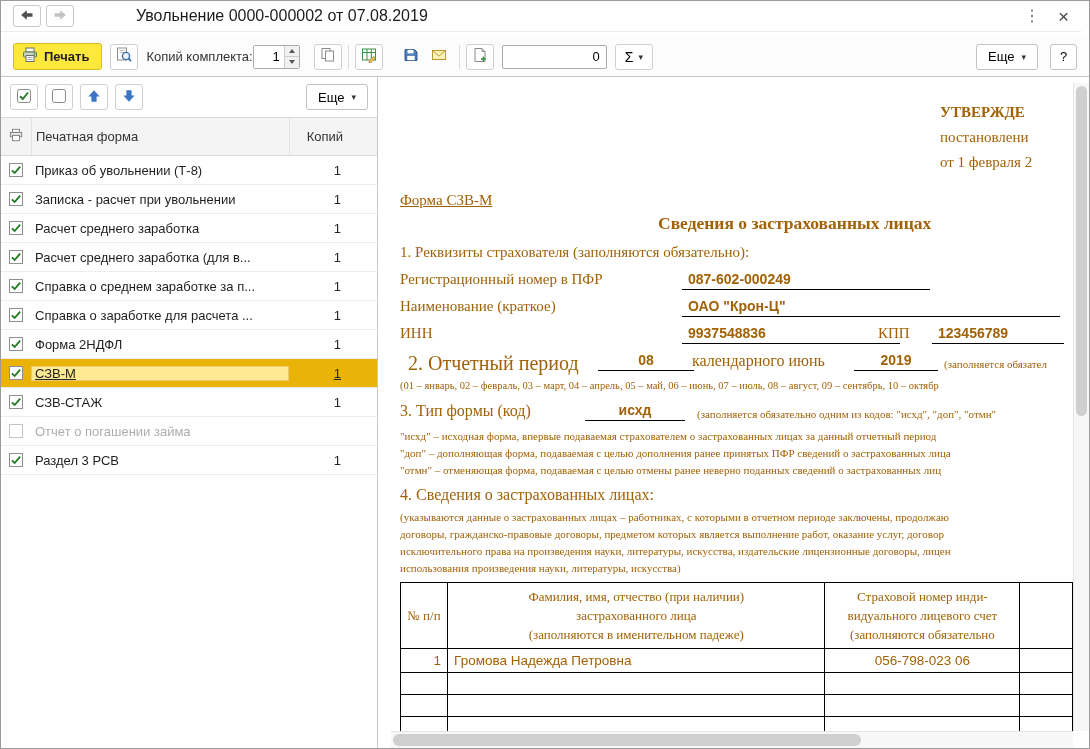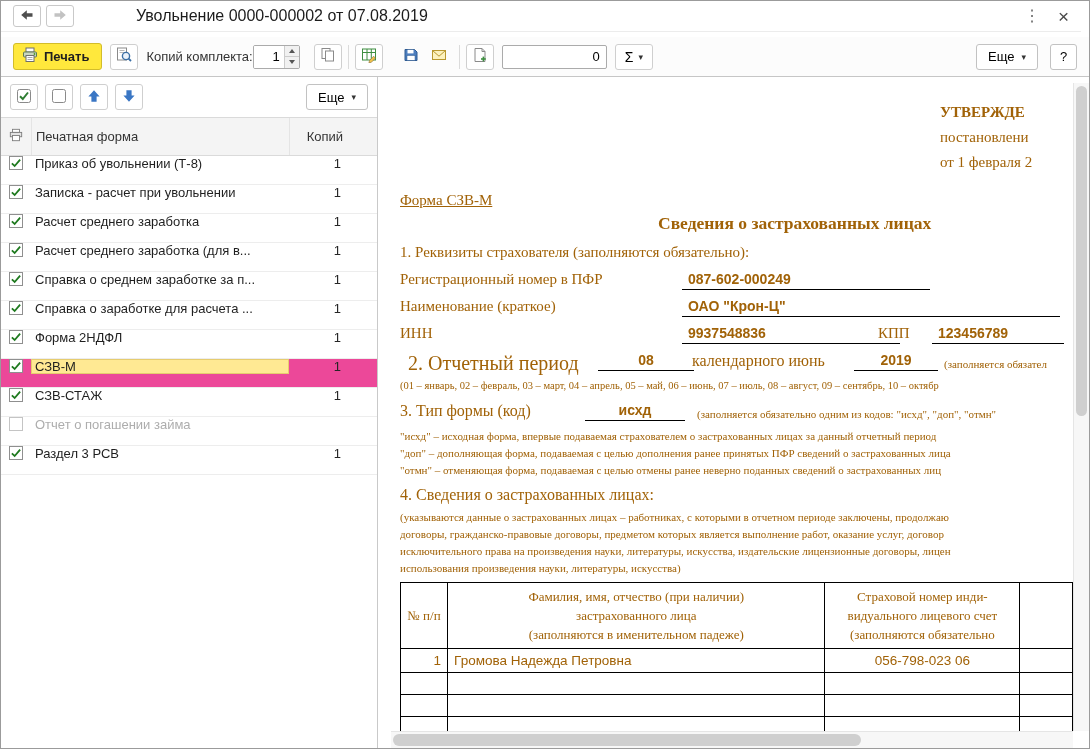--- a/index.html
+++ b/index.html
@@ -40,26 +40,26 @@
   .toolbar-right { margin-left:auto; display:flex; gap:12px; align-items:center; }
 
   
   .left { position:absolute; left:0; top:76px; width:377px; bottom:0; border-right:1px solid #C9C9C9; background:#fff; }
   .ptb { display:flex; align-items:center; gap:7px; padding:7px 9px; }
   .ptb .btn-more { margin-left:auto; }
   .lhead { display:flex; align-items:stretch; height:39px; background:#F4F4F4; border-top:1px solid #DADADA; border-bottom:1px solid #DADADA; color:#333; font-size:13px; }
   .hc0 { width:30px; display:flex; align-items:center; justify-content:center; }
   .hc1 { flex:1; padding-left:4px; display:flex; align-items:center; border-left:1px solid #E4E4E4; }
   .hc2 { width:88px; display:flex; align-items:center; justify-content:flex-end; padding-right:34px; border-left:1px solid #E4E4E4; }
-  .lrow { display:flex; align-items:flex-start; height:29px; border-bottom:1px solid #EDEDED; background:#fff; }
+  .lrow { display:flex; align-items:center; height:29px; border-bottom:1px solid #EDEDED; background:#fff; }
   .cbc { width:30px; display:flex; align-items:center; justify-content:center; }
   .cb { width:14px; height:14px; border:1px solid #8F8F8F; background:#fff; display:flex; align-items:center; justify-content:center; }
   .lab { flex:1; padding-left:4px; font-size:13px; color:#1F1F1F; display:flex; align-items:center; white-space:nowrap; overflow:hidden; }
   .cp { width:88px; font-size:13px; display:flex; align-items:center; justify-content:flex-end; padding-right:36px; }
-  .lrow.sel { background:#ec4899; }
+  .lrow.sel { background:#eab308;text-decoration:underline; }
   .lrow.sel .lab { background:#FFE993; box-shadow:inset 0 0 0 1px #E6CC6F; }
   .lrow.dis .lab { color:#ADADAD; }
   .lrow.dis .cb { border-color:#C4C4C4; }
 
   
   .preview { position:absolute; left:378px; top:76px; right:0; bottom:0; background:#fff; }
   .doc { position:absolute; left:13px; top:6px; right:16px; bottom:17px; overflow:hidden; font-family:"Liberation Serif", serif; color:#a16207;margin-top:17px; }
   .abs { position:absolute; white-space:nowrap; }
   .l-approved1 { left:548px; top:4px;  font-weight:bold; font-size:15px; }
   .l-approved2 { left:548px; top:29px; font-size:15px; }

